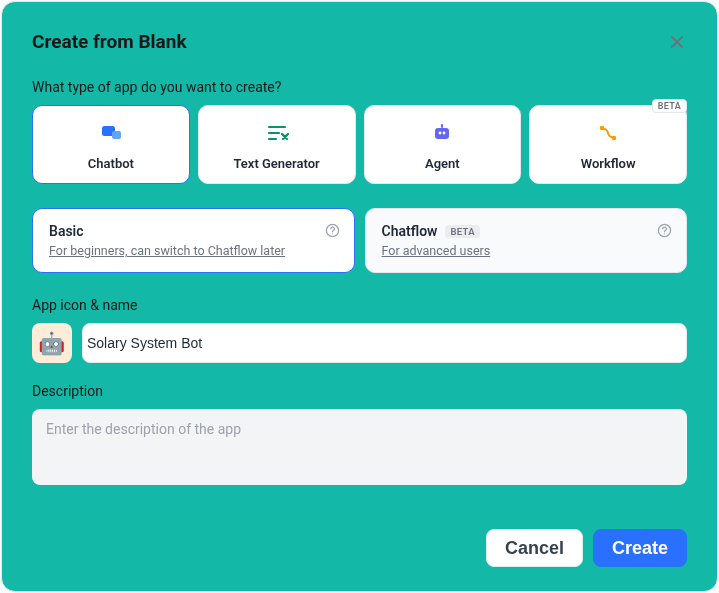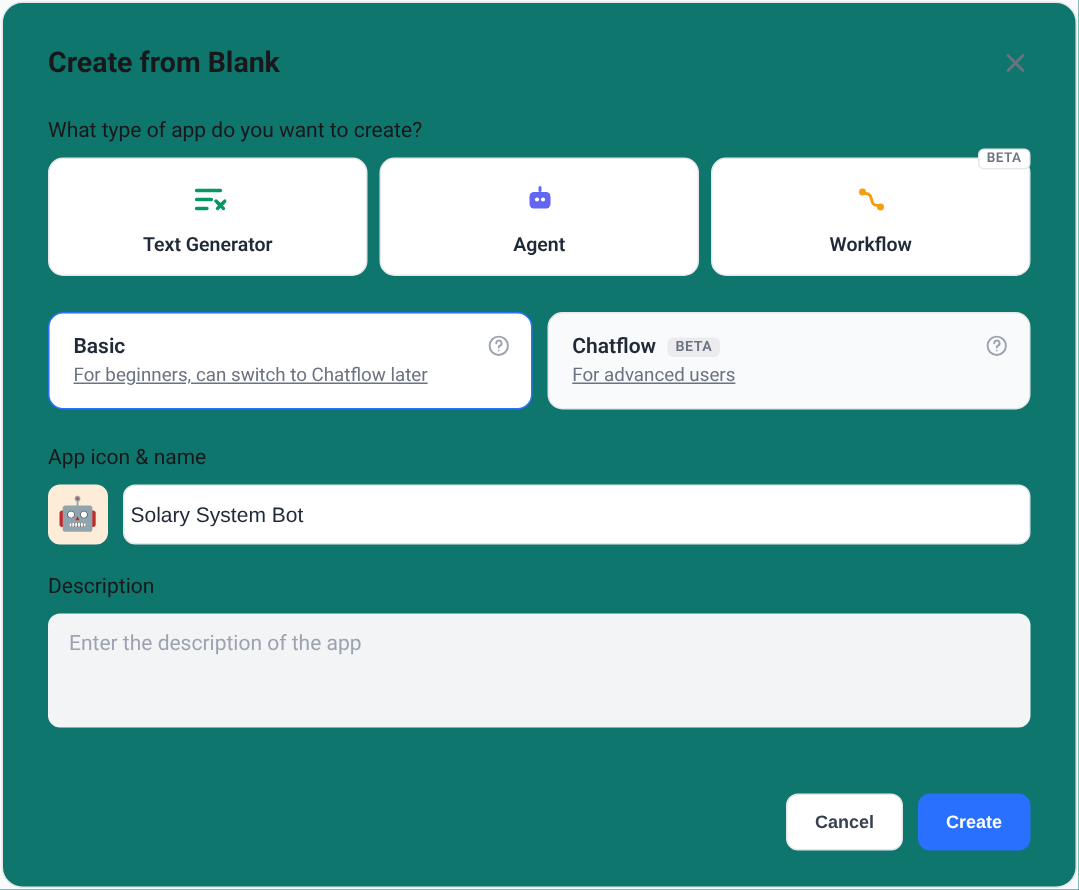--- a/index.html
+++ b/index.html
@@ -4,21 +4,21 @@
   <style>
     * { box-sizing: border-box; margin: 0; padding: 0; }
     body {
       font-family: -apple-system, BlinkMacSystemFont, "Segoe UI", Roboto, Helvetica, Arial, sans-serif;
       background: #f9fafb;
       width: 719px;
       height: 593px;
       overflow: hidden;
     }
     .modal {
-      background: #0f766e;
+      background: #14b8a6;
       border: 1px solid #e5e7eb;
       border-radius: 14px;
       width: 717px;
       height: 591px;
       margin: 1px;
       padding: 28px 30px 24px 30px;
       position: relative;
       display: flex;
       flex-direction: column;
     }
@@ -190,21 +190,21 @@
     .footer {
       margin-top: auto;
       display: flex;
       justify-content: flex-end;
       gap: 10px;
     }
     .btn {
       height: 38px;
       padding: 0 18px;
       border-radius: 8px;
-      font-size: 12px;
+      font-size: 18px;
       font-weight: 600;
       cursor: pointer;
       display: flex;
       align-items: center;
     }
     .btn-secondary {
       background: #fff;
       border: 1px solid #e5e7eb;
       color: #374151;
     }
@@ -222,20 +222,29 @@
     <div class="title">Create from Blank</div>
     <div class="close-btn">
       <svg viewBox="0 0 14 14" fill="none" stroke="currentColor" stroke-width="1.8" stroke-linecap="round">
           <path d="M2 2 L12 12 M12 2 L2 12"></path>
         </svg>
     </div>
   </div>
 
   <div class="section-label">What type of app do you want to create?</div>
   <div class="app-types">
+    <div class="app-type-card selected">
+      <div class="app-type-icon">
+        <svg viewBox="0 0 24 24">
+            <rect x="3" y="5" width="13" height="10" rx="2.5" fill="#2970ff"></rect>
+            <rect x="13" y="10" width="9" height="8" rx="2" fill="#60a5fa"></rect>
+          </svg>
+      </div>
+      <div class="app-type-label">Chatbot</div>
+    </div>
     <div class="app-type-card">
       <div class="app-type-icon">
         <svg viewBox="0 0 24 24" fill="none" stroke="#059669" stroke-width="2.2" stroke-linecap="round">
             <path d="M4 6 H20 M4 12 H14 M4 18 H11"></path>
             <path d="M18 14 L22 18 M22 14 L18 18" stroke="#059669"></path>
             <circle cx="20" cy="16" r="0" fill="#059669"></circle>
             <path d="M17 13 l3 3 l3-3" fill="none"></path>
           </svg>
       </div>
       <div class="app-type-label">Text Generator</div>

